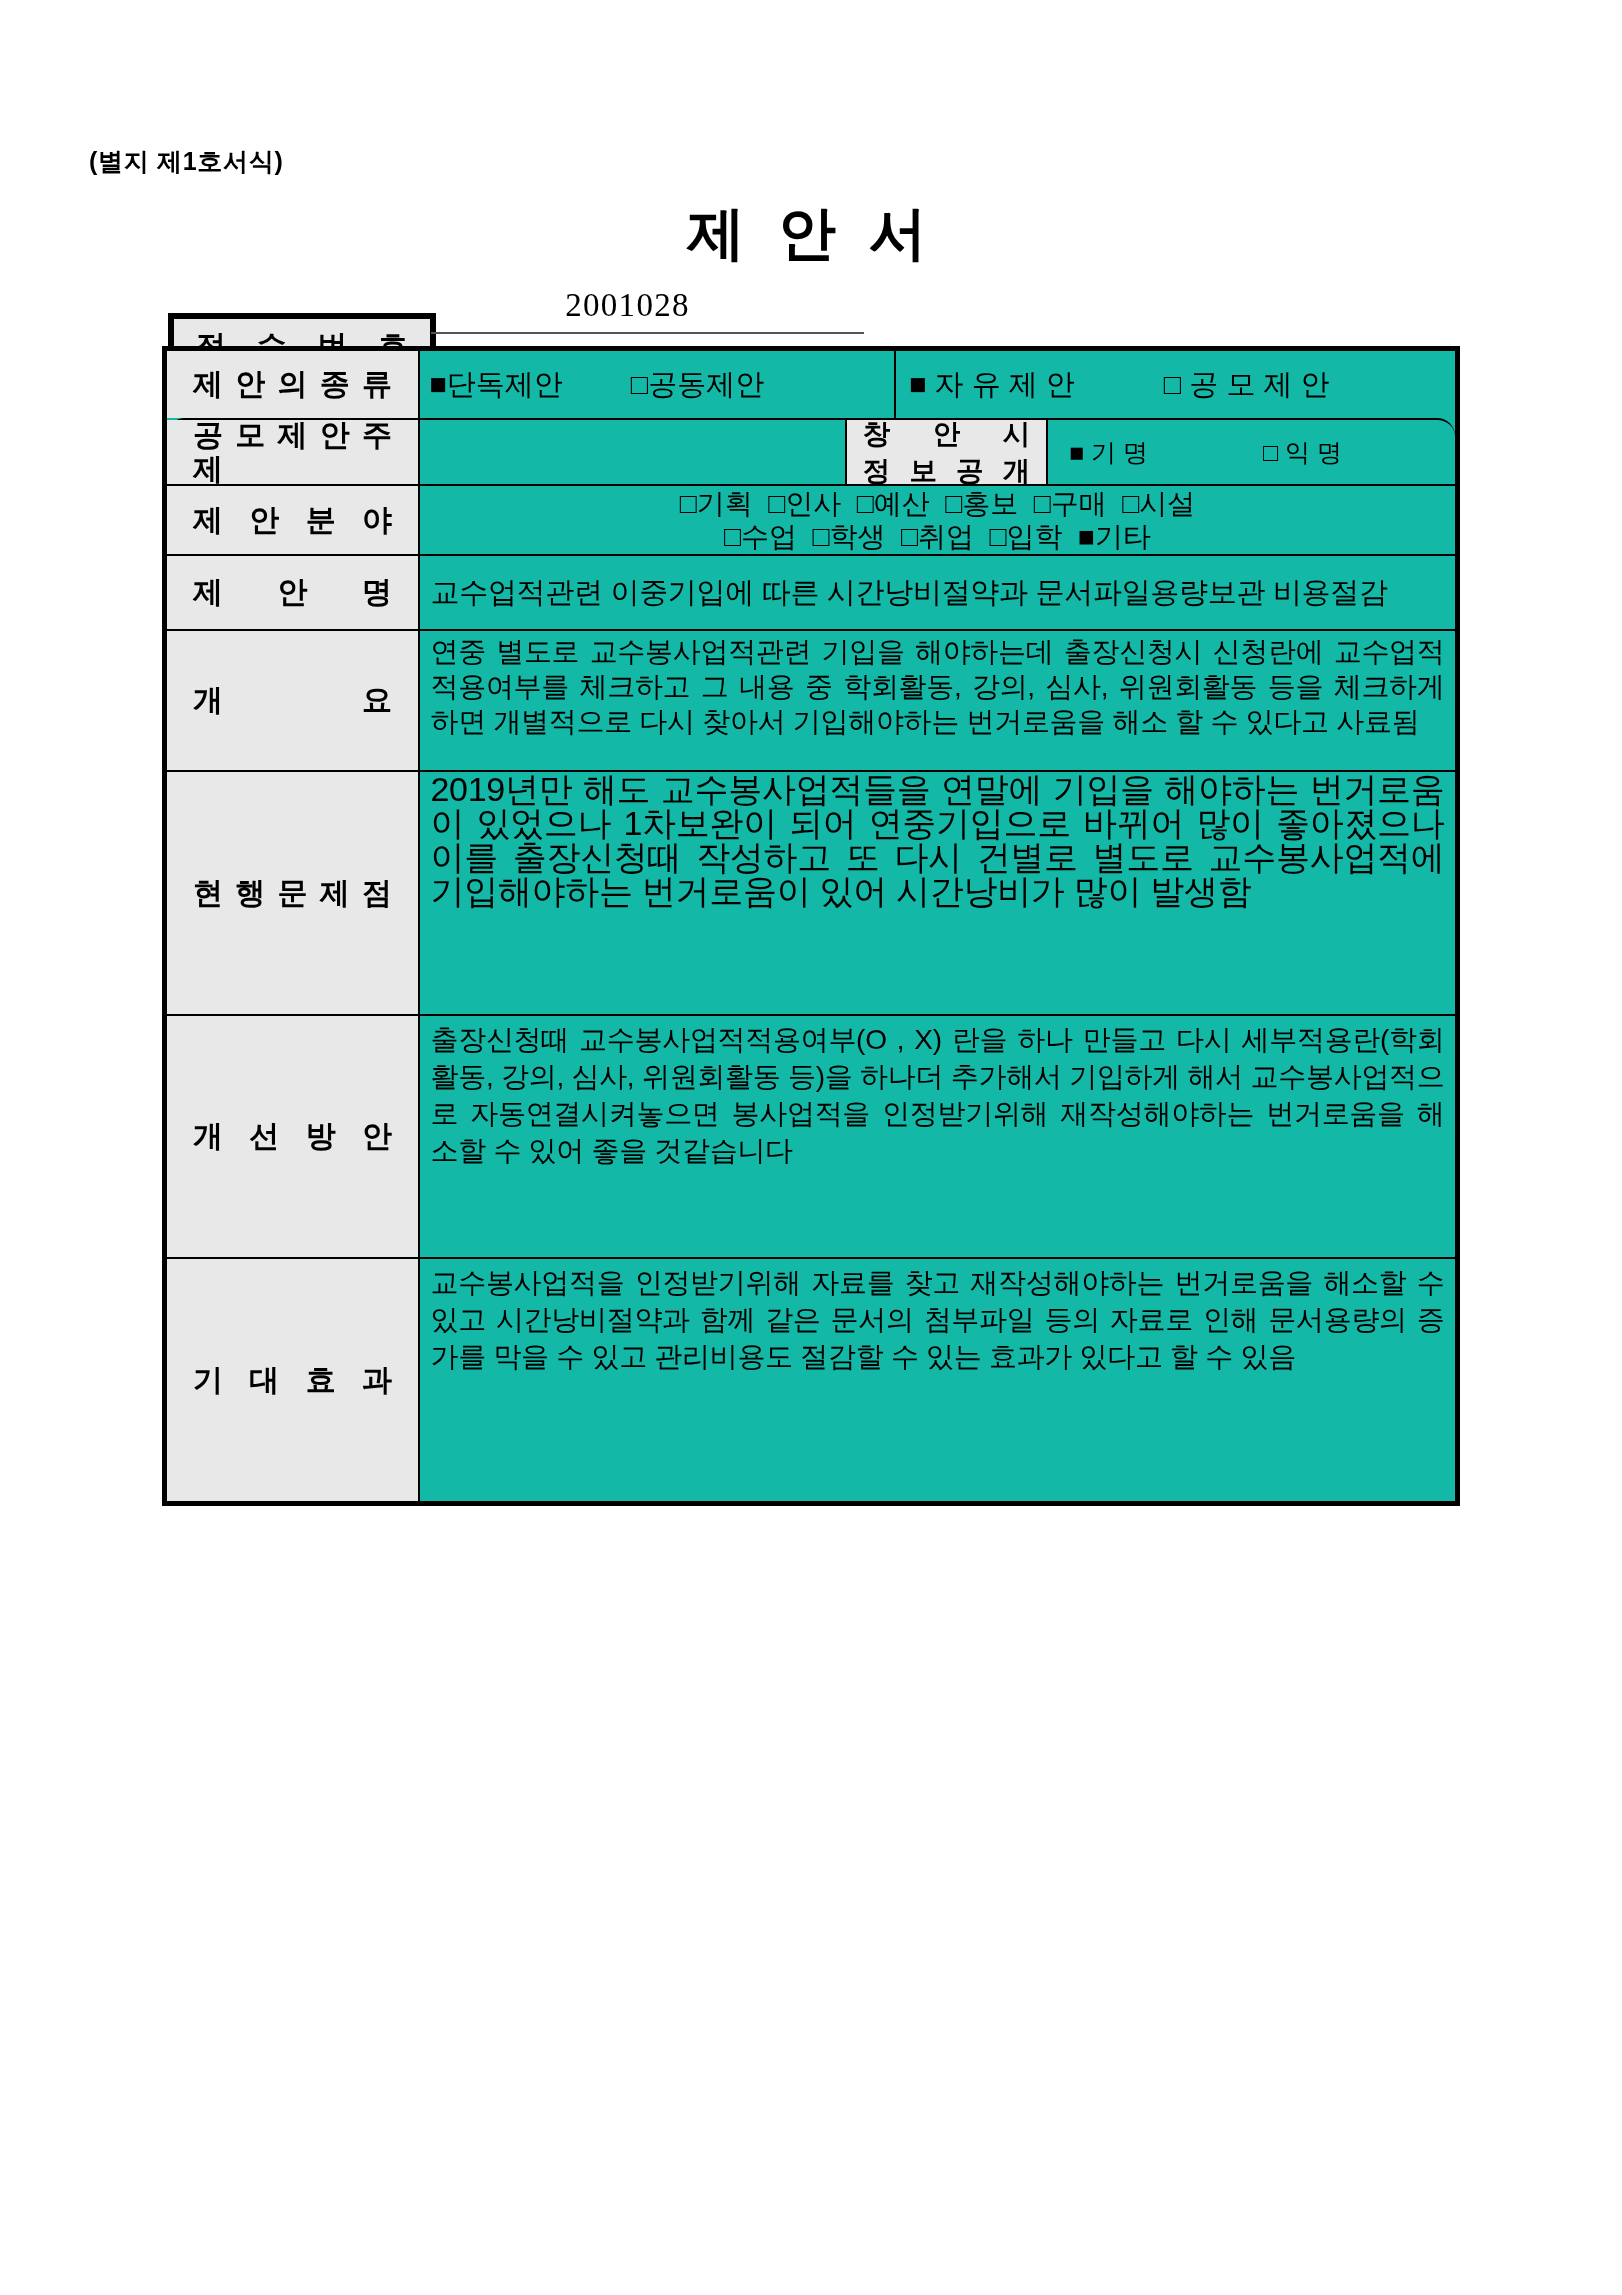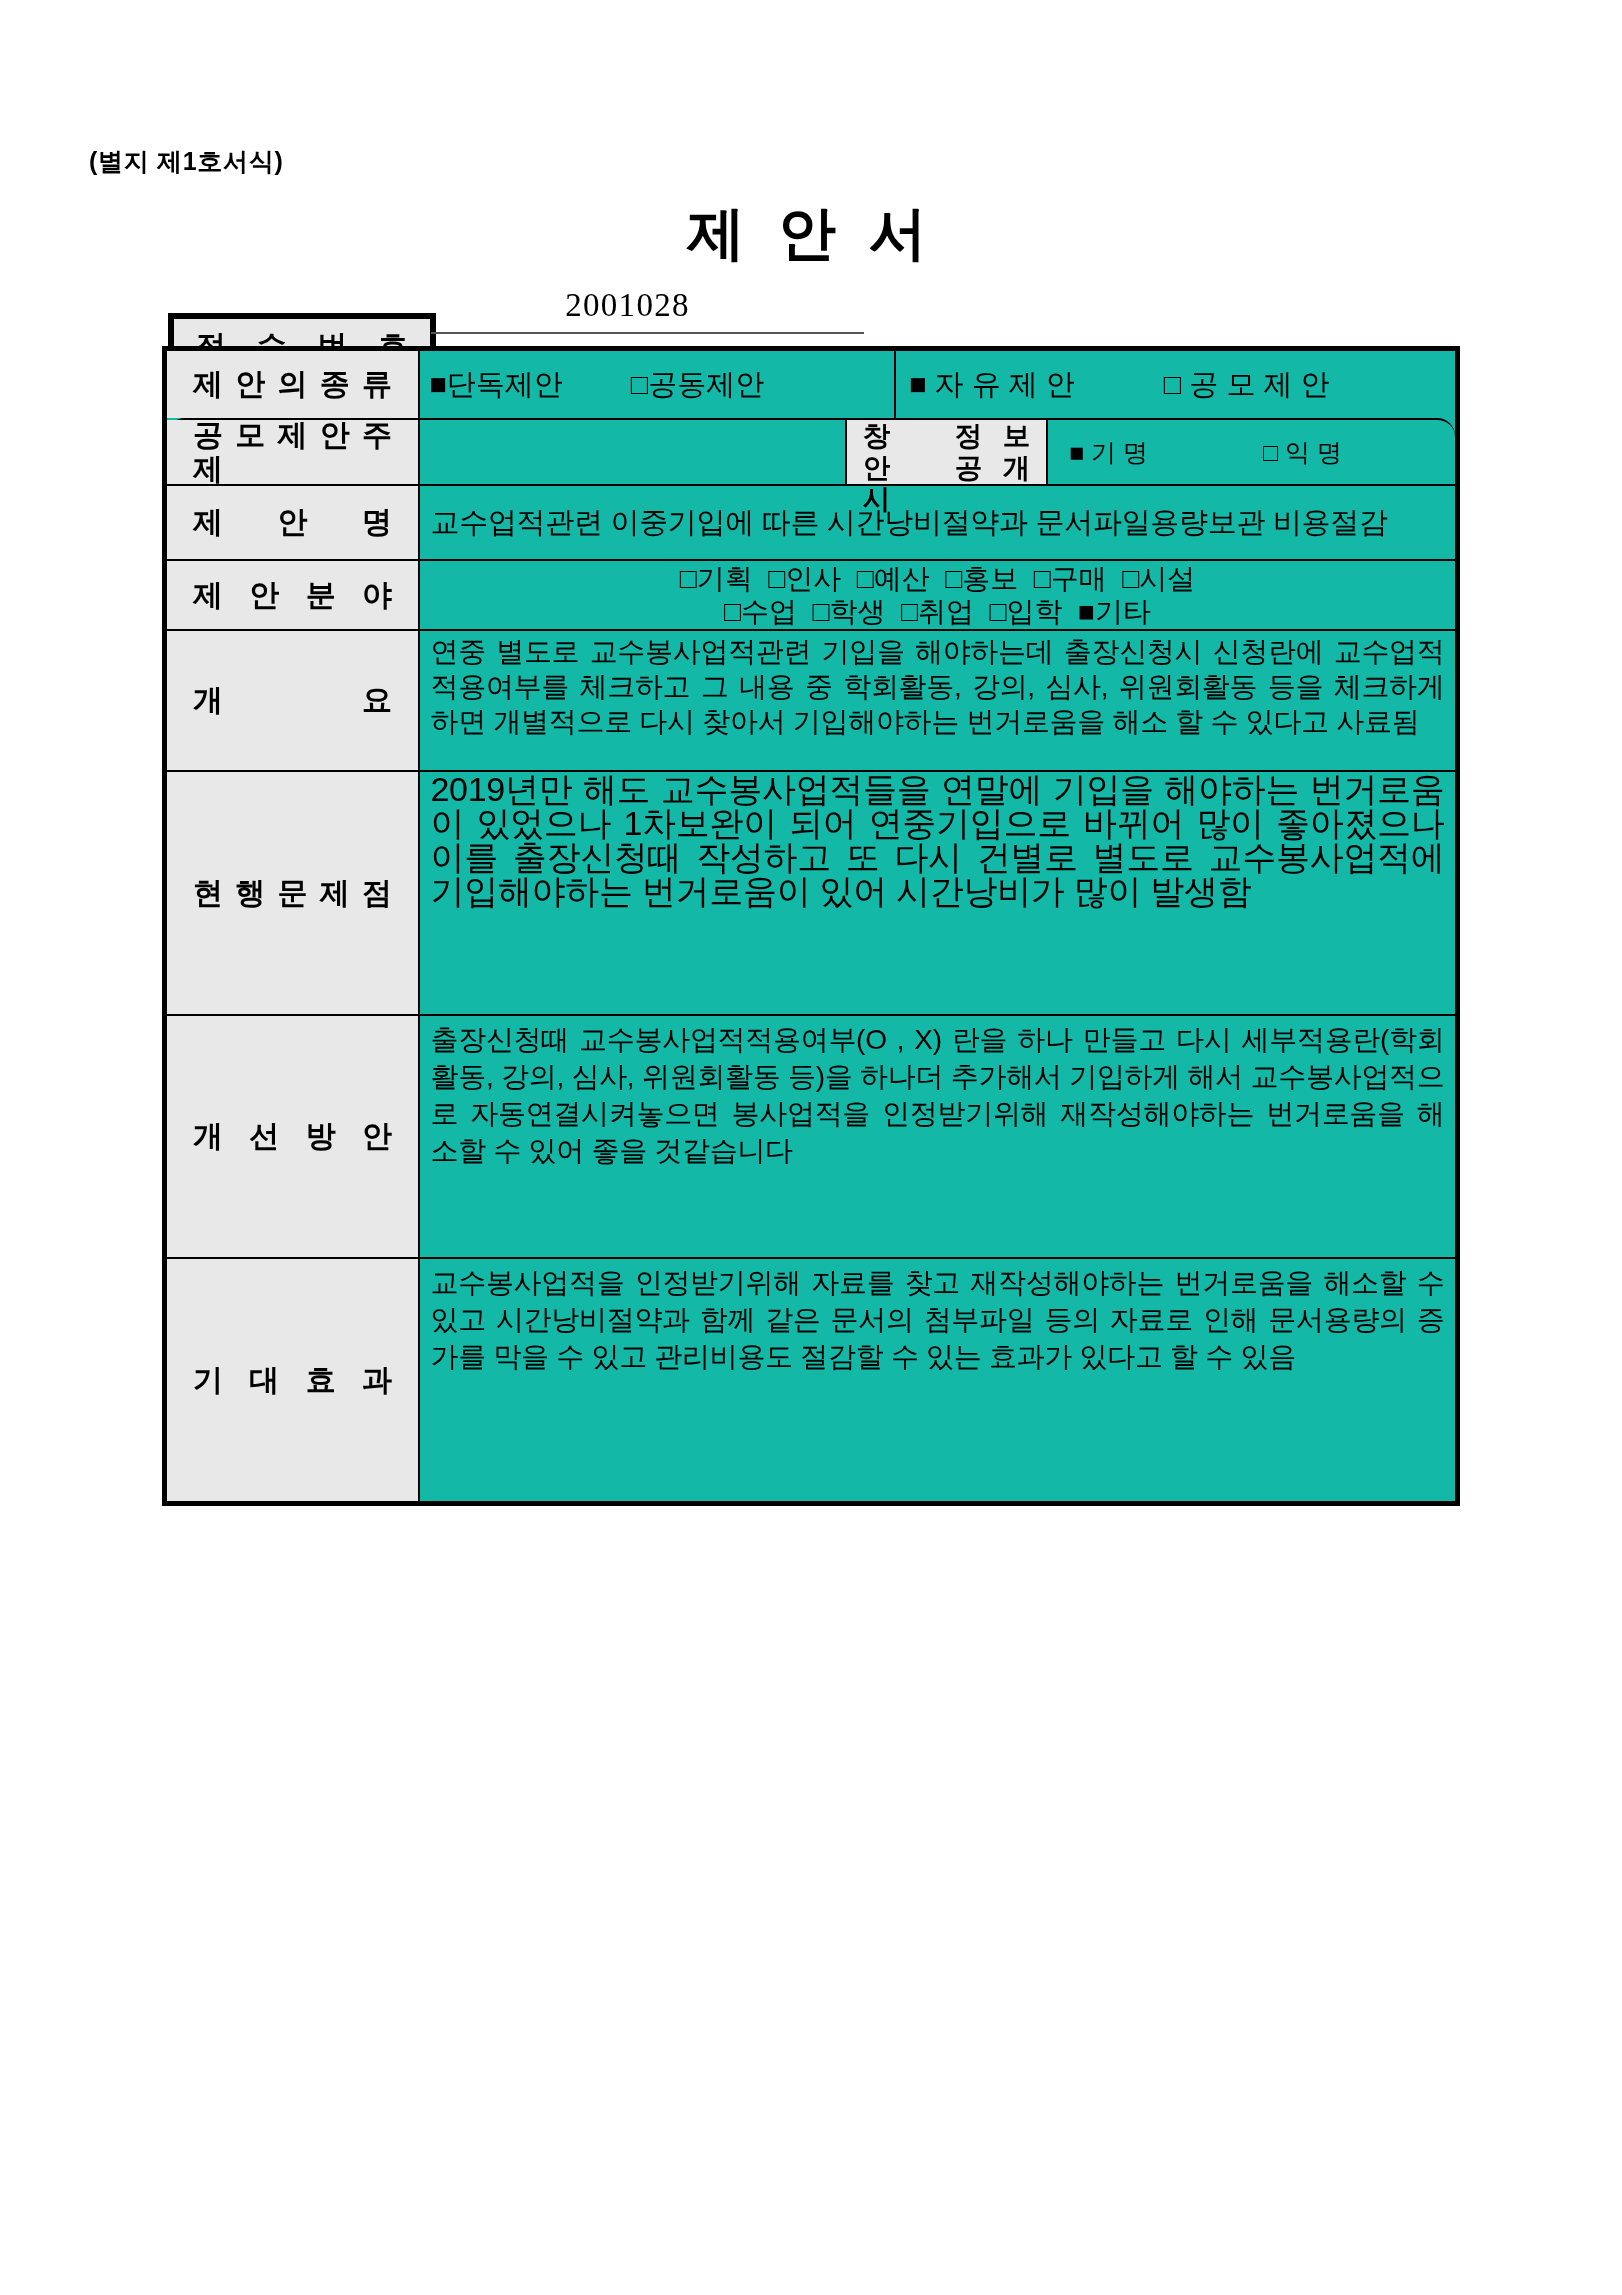--- a/index.html
+++ b/index.html
@@ -58,21 +58,21 @@
   .r5{height:139px;} .r6{height:242px;} .r7{height:241px;} .r8{height:242px;}
 
   .opts{display:flex;align-items:center;font-size:29px;}
   .type-left{flex:0 0 476px;border-right:2px solid #000;padding-left:9.2px;gap:68px;}
   .type-right{flex:1 1 auto;padding-left:13px;gap:89px;}
   .opt{white-space:pre;}
 
   .subject-blank{flex:0 0 427px;border-right:2px solid #000;}
   .disclosure-lbl{
     flex:0 0 201px;border-right:2px solid #000;background:#e8e8e8;
-    display:flex;flex-direction:row;justify-content:center;gap:5.2px;
+    display:flex;flex-direction:column;justify-content:center;gap:5.2px;
   }
   .disclosure-lbl .jlabel{padding:0 15.7px;font-size:27.5px;}
   .disclosure-opts{flex:1 1 auto;padding-left:21px;gap:115px;font-size:25px;}
 
   .field-cell{
     flex:1 1 auto;display:flex;flex-direction:column;justify-content:center;
     text-align:center;font-size:28px;line-height:33px;
   }
   .field-cell div{white-space:pre;}
 
@@ -129,35 +129,35 @@
       <div class="cell disclosure-lbl">
         <div class="jlabel">창 안 시</div>
         <div class="jlabel">정 보 공 개</div>
       </div>
       <div class="cell opts disclosure-opts">
         <span class="opt">■ 기 명</span>
         <span class="opt">□ 익 명</span>
       </div>
     </div>
 
-    <div class="row r4">
-      <div class="lbl">
-        <div class="jlabel">제 안 명</div>
-      </div>
-      <div class="cell value-cell">교수업적관련 이중기입에 따른 시간낭비절약과 문서파일용량보관 비용절감</div>
-    </div>
-
     <div class="row r3">
       <div class="lbl">
         <div class="jlabel">제 안 분 야</div>
       </div>
       <div class="cell field-cell">
         <div>□기획  □인사  □예산  □홍보  □구매  □시설</div>
         <div>□수업  □학생  □취업  □입학  ■기타</div>
       </div>
+    </div>
+
+    <div class="row r4">
+      <div class="lbl">
+        <div class="jlabel">제 안 명</div>
+      </div>
+      <div class="cell value-cell">교수업적관련 이중기입에 따른 시간낭비절약과 문서파일용량보관 비용절감</div>
     </div>
 
     <div class="row r5">
       <div class="lbl">
         <div class="jlabel">개 요</div>
       </div>
       <div class="cell para-cell para-tight">연중 별도로 교수봉사업적관련 기입을 해야하는데 출장신청시 신청란에 교수업적적용여부를 체크하고 그 내용 중 학회활동, 강의, 심사, 위원회활동 등을 체크하게 하면 개별적으로 다시 찾아서 기입해야하는 번거로움을 해소 할 수 있다고 사료됨</div>
     </div>
 
     <div class="row r6">

